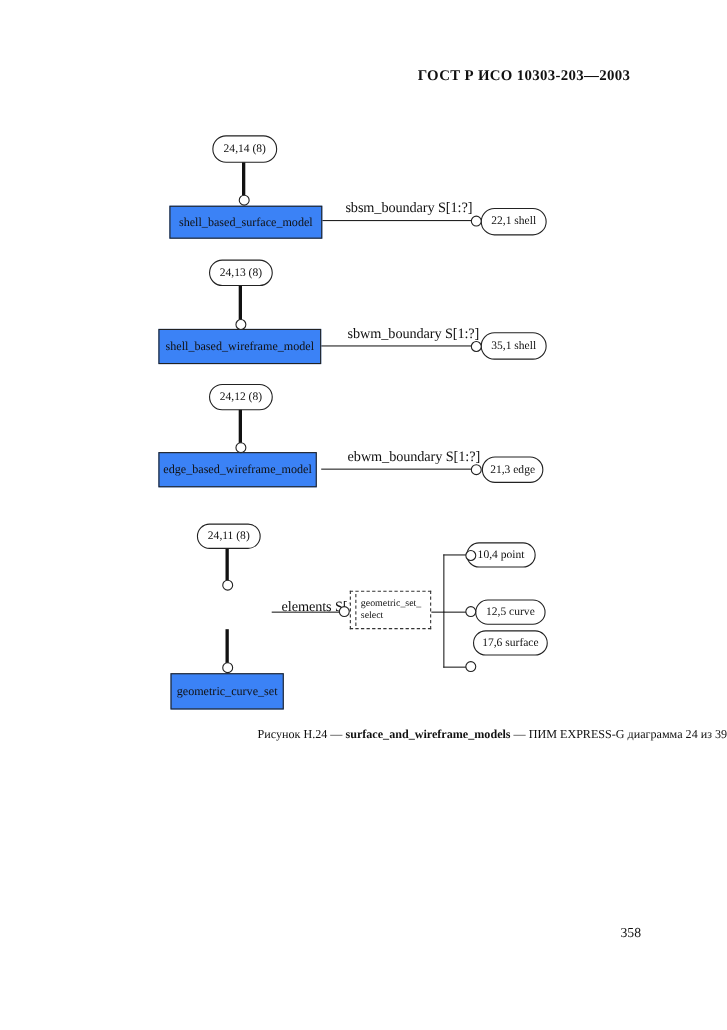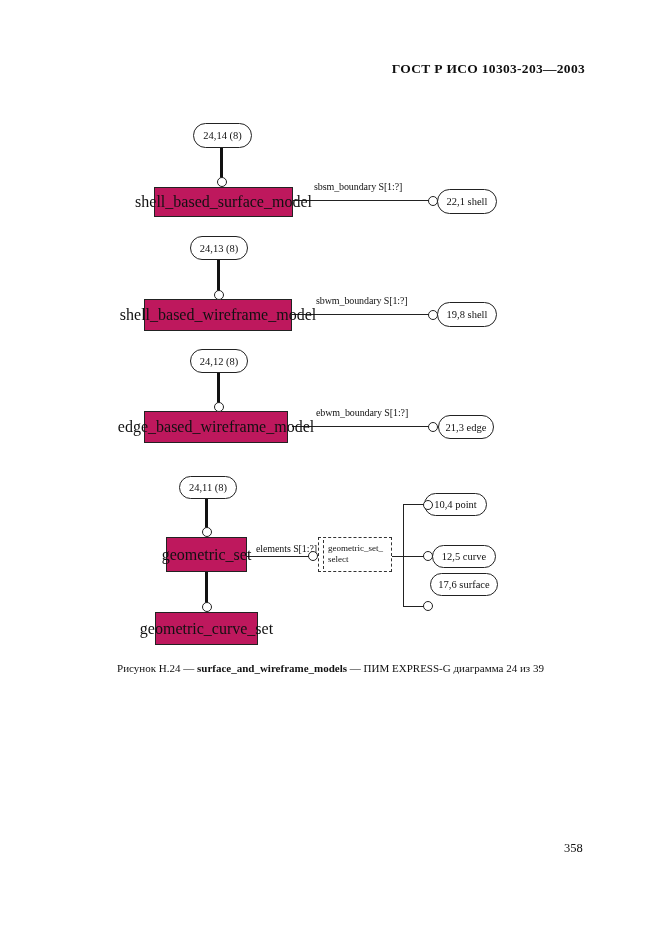--- a/index.html
+++ b/index.html
@@ -11,34 +11,34 @@
     margin: 0 auto;
     background: #ffffff;
     font-family: "Liberation Serif", "DejaVu Serif", serif;
     color: #111;
     overflow: hidden;
   }
 
   
   #doc-header {
     position: absolute;
-    top: 61px; right: 76px;
+    top: 61px; right: 88px;
     font-size: 13.5px; font-weight: bold;
     letter-spacing: 0.3px;
     white-space: nowrap;
     text-align: center;
   }
 
   
   .entity-box {
     position: absolute;
     border: 1.4px solid #222;
-    background: #be185d;
+    background: #3b82f6;
     display: flex; align-items: center; justify-content: center;
-    font-size: 16px;
+    font-size: 11px;
     white-space: nowrap;
     z-index: 2;
   }
   .oval {
     position: absolute;
     border: 1.4px solid #222;
     border-radius: 13px;
     background: #fff;
     display: flex; align-items: center; justify-content: center;
     font-size: 10.5px;
@@ -65,31 +65,31 @@
   .hline  { position: absolute; height: 1.3px; background: #222; z-index: 1; }
   .tline  { position: absolute; width: 1.3px;  background: #222; z-index: 1; }
   .circle {
     position: absolute;
     width: 10px; height: 10px;
     border: 1.3px solid #222; border-radius: 50%;
     background: #fff; z-index: 3;
   }
   .attr-label {
     position: absolute;
-    font-size: 10px;
+    font-size: 13px;
     white-space: nowrap;
     z-index: 2;
     letter-spacing: -0.1px;
   }
 
   
   #caption {
     position: absolute;
     top: 662px; left: 0; right: 0;
-    text-align: center;
+    text-align: right;
     font-size: 11px;
     white-space: nowrap;
     font-family: Liberation Serif, serif;
   }
   #caption .bold { font-weight: bold; }
 
   
   #page-number {
     position: absolute;
     top: 841px; left: 564px;
@@ -112,35 +112,34 @@
   <div class="circle" style="left:428px; top:196px;"></div>
   <div class="oval" style="left:437px; top:189px; width:60px; height:25px;">22,1 shell</div>
 
   <div class="oval" style="left:190px; top:236px; width:58px; height:24px;">24,13 (8)</div>
   <div class="vline" style="left:217px; top:259px; height:32px;"></div>
   <div class="circle" style="left:214px; top:290px;"></div>
   <div class="entity-box" style="left:144px; top:299px; width:148px; height:32px;">shell_based_wireframe_model</div>
   <div class="hline" style="left:292px; top:314px; width:137px;"></div>
   <div class="attr-label" style="left:316px; top:295px;">sbwm_boundary S[1:?]</div>
   <div class="circle" style="left:428px; top:310px;"></div>
-  <div class="oval" style="left:437px; top:302px; width:60px; height:25px;">19,8 shell</div>
+  <div class="oval" style="left:437px; top:302px; width:60px; height:25px;">35,1 shell</div>
 
   <div class="oval" style="left:190px; top:349px; width:58px; height:24px;">24,12 (8)</div>
   <div class="vline" style="left:217px; top:372px; height:31px;"></div>
   <div class="circle" style="left:214px; top:402px;"></div>
   <div class="entity-box" style="left:144px; top:411px; width:144px; height:32px;">edge_based_wireframe_model</div>
   <div class="hline" style="left:292px; top:426px; width:137px;"></div>
   <div class="attr-label" style="left:316px; top:407px;">ebwm_boundary S[1:?]</div>
   <div class="circle" style="left:428px; top:422px;"></div>
   <div class="oval" style="left:438px; top:415px; width:56px; height:24px;">21,3 edge</div>
 
   <div class="oval" style="left:179px; top:476px; width:58px; height:23px;">24,11 (8)</div>
   <div class="vline" style="left:205px; top:498px; height:30px;"></div>
   <div class="circle" style="left:202px; top:527px;"></div>
-  <div class="entity-box" style="left:166px; top:537px; width:81px; height:35px;">geometric_set</div>
 
   <div class="hline" style="left:247px; top:556px; width:62px;"></div>
   <div class="attr-label" style="left:256px; top:543px;">elements S[1:?]</div>
   <div class="circle" style="left:308px; top:551px;"></div>
 
   <div class="select-box" style="left:318px; top:537px; width:74px; height:35px;">
     <span class="select-marker"></span>
     <div>geometric_set_</div>
     <div>select</div>
   </div>

